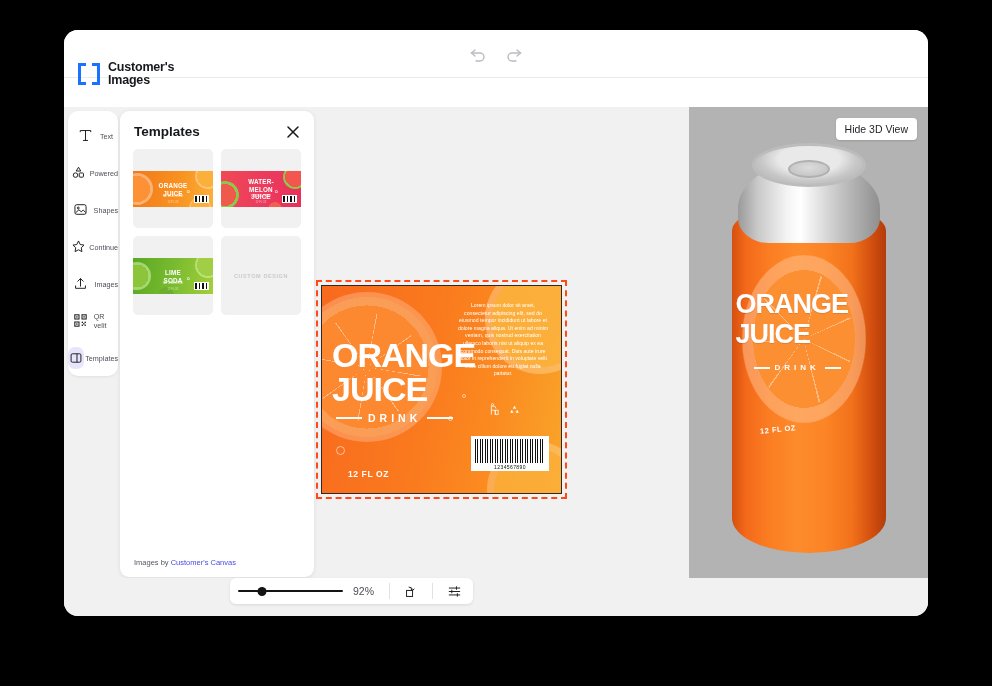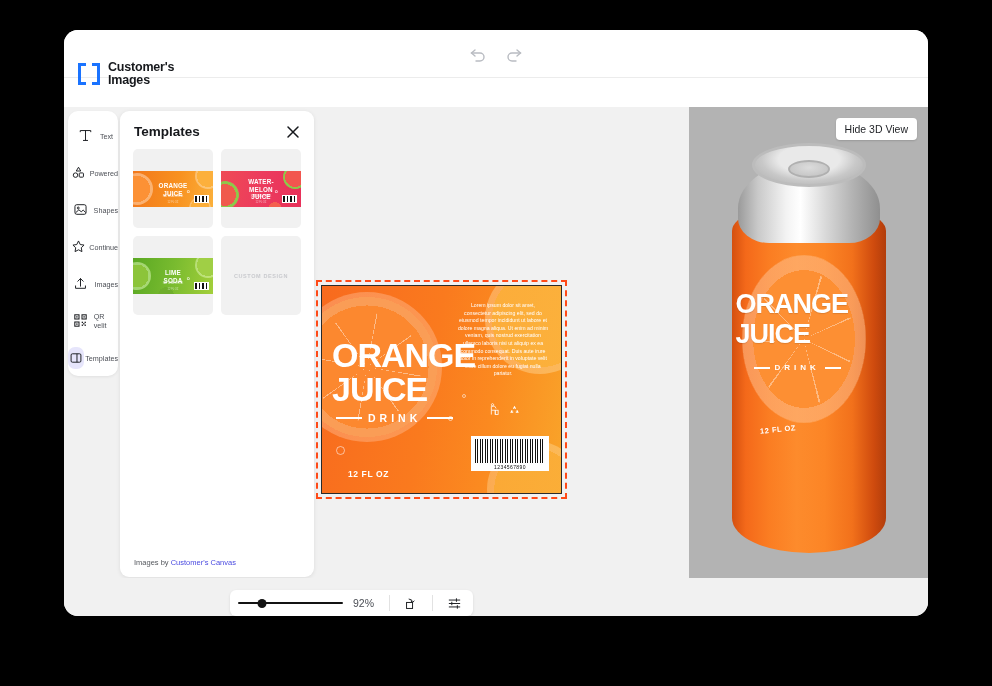--- a/index.html
+++ b/index.html
@@ -309,21 +309,21 @@
     width: 42px; height: 18px; border-radius: 50%;
     border: 2px solid #b0b0b0;
     background: radial-gradient(ellipse at 50% 40%, #dcdcdc, #bfbfbf);
   }
   
   .bottombar {
     position: absolute; left: 0; bottom: 0; width: 100%; height: 38px;
     background: #f1f1f1;
   }
   .zoombar {
-    position: absolute; left: 166px; bottom: 0;
+    position: absolute; left: 166px; bottom: 12px;
     height: 26px; background: #fff; border-radius: 6px;
     display: flex; align-items: center; gap: 10px;
     padding: 0 8px;
     box-shadow: 0 1px 3px rgba(0,0,0,.1);
   }
   .slider { position: relative; width: 105px; height: 12px; display: flex; align-items: center; }
   .slider .track { width: 100%; height: 2px; background: #131313; border-radius: 2px; }
   .slider .knob {
     position: absolute; left: 23%; width: 9px; height: 9px;
     border-radius: 50%; background: #131313; transform: translateX(-50%);

